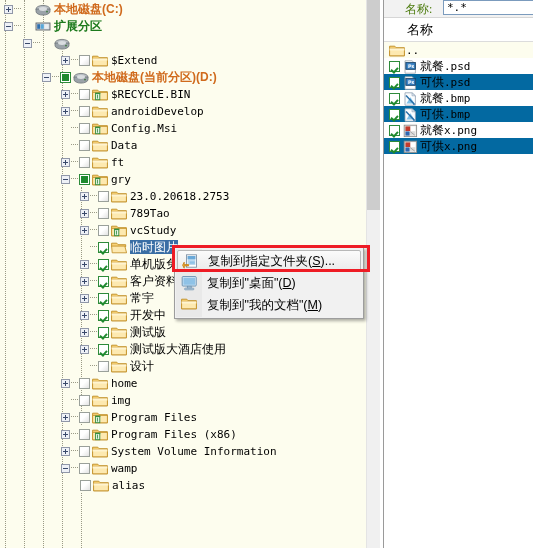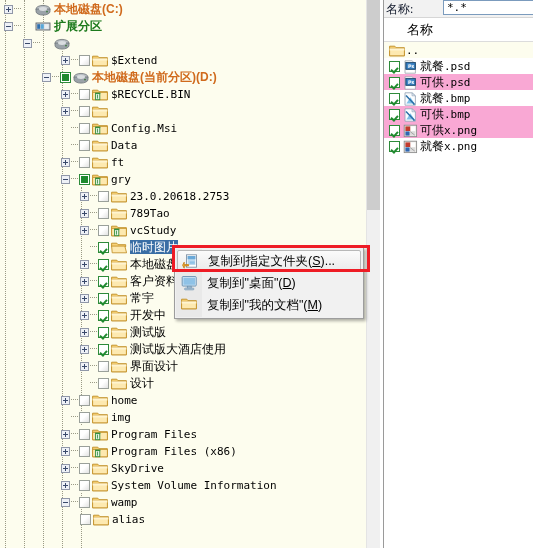--- a/index.html
+++ b/index.html
@@ -187,24 +187,24 @@
     overflow: hidden;
   }
   #filter-bar {
     position: relative;
     height: 17px;
     background: #f2f2f2;
     border-bottom: 1px solid #d6d6d6;
   }
   #filter-label {
     position: absolute;
-    left: 2px; top: 1px;
+    left: 21px; top: 1px;
     font-family: Liberation Serif, serif;
     font-size: 12px;
-    color: #0f172a;
+    color: #4d7c0f;
   }
   #filter-input {
     position: absolute;
     left: 59px; top: 0px;
     width: 95px; height: 15px;
     background: #ffffff;
     border: 1px solid #7b9bbd;
     border-right: none;
     box-sizing: border-box;
     font-family: "DejaVu Sans Mono", monospace;
@@ -226,21 +226,21 @@
     font-size: 13px;
     color: #000;
   }
   .file-row {
     position: relative;
     height: 16px;
     line-height: 16px;
     white-space: nowrap;
     padding-left: 5px;
   }
-  .file-row.alt { background: #f9a8d4; }
+  .file-row.alt { background: #0369a1; }
   .file-row.updir { background: #fdfdee; }
   .file-cb {
     display: inline-block;
     width: 11px; height: 11px;
     border: 1px solid #2e8b3a;
     background: #fff;
     vertical-align: middle;
     position: relative;
     margin-right: 3px;
     box-sizing: border-box;
@@ -373,21 +373,21 @@
             <path d="M0.6 2.2 h5.2 l1.3 1.5 h8.3 v8.1 h-14.8 z" fill="#f8d277" stroke="#c08c22" stroke-width="0.9"></path>
             <path d="M0.6 4.4 h14.8 v7.4 h-14.8 z" fill="#fde9b0" stroke="#c08c22" stroke-width="0.8"></path>
             <rect x="3.6" y="5.6" width="4.2" height="6.1" fill="#e6f3e6" stroke="#2e8b3a" stroke-width="0.9"></rect>
             <rect x="3.0" y="4.6" width="5.4" height="1.1" fill="#2e8b3a"></rect>
             <rect x="5.2" y="6.6" width="0.8" height="4" fill="#2e8b3a"></rect>
           </svg></span><span class="lbl">$RECYCLE.BIN</span></div>
       <div class="tree-row"><span class="ind" style="width: 61px;"></span><span class="exp plus"></span><span class="dots"></span><span class="cb greyed"></span><span class="ico"><svg width="16" height="13" viewBox="0 0 16 13">
             <path d="M0.6 2.2 h5.2 l1.3 1.5 h8.3 v8.1 h-14.8 z" fill="#f8d277" stroke="#c08c22" stroke-width="0.9"></path>
             <path d="M0.6 4.4 h14.8 v7.4 h-14.8 z" fill="#fde9b0" stroke="#c08c22" stroke-width="0.8"></path>
             <path d="M0.6 4.4 h14.8 v2.1 h-14.8 z" fill="#fff4d0"></path>
-          </svg></span></div>
+          </svg></span><span class="lbl">androidDevelop</span></div>
       <div class="tree-row"><span class="ind" style="width: 61px;"></span><span class="exp none"></span><span class="dots"></span><span class="cb greyed"></span><span class="ico"><svg width="16" height="13" viewBox="0 0 16 13">
             <path d="M0.6 2.2 h5.2 l1.3 1.5 h8.3 v8.1 h-14.8 z" fill="#f8d277" stroke="#c08c22" stroke-width="0.9"></path>
             <path d="M0.6 4.4 h14.8 v7.4 h-14.8 z" fill="#fde9b0" stroke="#c08c22" stroke-width="0.8"></path>
             <rect x="3.6" y="5.6" width="4.2" height="6.1" fill="#e6f3e6" stroke="#2e8b3a" stroke-width="0.9"></rect>
             <rect x="3.0" y="4.6" width="5.4" height="1.1" fill="#2e8b3a"></rect>
             <rect x="5.2" y="6.6" width="0.8" height="4" fill="#2e8b3a"></rect>
           </svg></span><span class="lbl">Config.Msi</span></div>
       <div class="tree-row"><span class="ind" style="width: 61px;"></span><span class="exp none"></span><span class="dots"></span><span class="cb greyed"></span><span class="ico"><svg width="16" height="13" viewBox="0 0 16 13">
             <path d="M0.6 2.2 h5.2 l1.3 1.5 h8.3 v8.1 h-14.8 z" fill="#f8d277" stroke="#c08c22" stroke-width="0.9"></path>
             <path d="M0.6 4.4 h14.8 v7.4 h-14.8 z" fill="#fde9b0" stroke="#c08c22" stroke-width="0.8"></path>
@@ -423,21 +423,21 @@
             <rect x="5.2" y="6.6" width="0.8" height="4" fill="#2e8b3a"></rect>
           </svg></span><span class="lbl">vcStudy</span></div>
       <div class="tree-row"><span class="ind" style="width: 80px;"></span><span class="exp none"></span><span class="dots"></span><span class="cb checked"></span><span class="ico"><svg width="16" height="13" viewBox="0 0 16 13">
             <path d="M0.6 2.2 h5.2 l1.3 1.5 h7.6 v2.0 h-14.1 z" fill="#f8d277" stroke="#c08c22" stroke-width="0.9"></path>
             <path d="M0.6 5.1 h13.2 l1.8 6.7 h-14.4 z" fill="#fde9b0" stroke="#c08c22" stroke-width="0.85"></path>
           </svg></span><span class="lbl cn sel">临时图片</span></div>
       <div class="tree-row"><span class="ind" style="width: 80px;"></span><span class="exp plus"></span><span class="dots"></span><span class="cb checked"></span><span class="ico"><svg width="16" height="13" viewBox="0 0 16 13">
             <path d="M0.6 2.2 h5.2 l1.3 1.5 h8.3 v8.1 h-14.8 z" fill="#f8d277" stroke="#c08c22" stroke-width="0.9"></path>
             <path d="M0.6 4.4 h14.8 v7.4 h-14.8 z" fill="#fde9b0" stroke="#c08c22" stroke-width="0.8"></path>
             <path d="M0.6 4.4 h14.8 v2.1 h-14.8 z" fill="#fff4d0"></path>
-          </svg></span><span class="lbl cn">本地磁盘</span></div>
+          </svg></span><span class="lbl cn">单机版免</span></div>
       <div class="tree-row"><span class="ind" style="width: 80px;"></span><span class="exp plus"></span><span class="dots"></span><span class="cb checked"></span><span class="ico"><svg width="16" height="13" viewBox="0 0 16 13">
             <path d="M0.6 2.2 h5.2 l1.3 1.5 h8.3 v8.1 h-14.8 z" fill="#f8d277" stroke="#c08c22" stroke-width="0.9"></path>
             <path d="M0.6 4.4 h14.8 v7.4 h-14.8 z" fill="#fde9b0" stroke="#c08c22" stroke-width="0.8"></path>
             <path d="M0.6 4.4 h14.8 v2.1 h-14.8 z" fill="#fff4d0"></path>
           </svg></span><span class="lbl cn">客户资料</span></div>
       <div class="tree-row"><span class="ind" style="width: 80px;"></span><span class="exp plus"></span><span class="dots"></span><span class="cb checked"></span><span class="ico"><svg width="16" height="13" viewBox="0 0 16 13">
             <path d="M0.6 2.2 h5.2 l1.3 1.5 h8.3 v8.1 h-14.8 z" fill="#f8d277" stroke="#c08c22" stroke-width="0.9"></path>
             <path d="M0.6 4.4 h14.8 v7.4 h-14.8 z" fill="#fde9b0" stroke="#c08c22" stroke-width="0.8"></path>
             <path d="M0.6 4.4 h14.8 v2.1 h-14.8 z" fill="#fff4d0"></path>
           </svg></span><span class="lbl cn">常宇</span></div>
@@ -449,25 +449,20 @@
       <div class="tree-row"><span class="ind" style="width: 80px;"></span><span class="exp plus"></span><span class="dots"></span><span class="cb checked"></span><span class="ico"><svg width="16" height="13" viewBox="0 0 16 13">
             <path d="M0.6 2.2 h5.2 l1.3 1.5 h8.3 v8.1 h-14.8 z" fill="#f8d277" stroke="#c08c22" stroke-width="0.9"></path>
             <path d="M0.6 4.4 h14.8 v7.4 h-14.8 z" fill="#fde9b0" stroke="#c08c22" stroke-width="0.8"></path>
             <path d="M0.6 4.4 h14.8 v2.1 h-14.8 z" fill="#fff4d0"></path>
           </svg></span><span class="lbl cn">测试版</span></div>
       <div class="tree-row"><span class="ind" style="width: 80px;"></span><span class="exp plus"></span><span class="dots"></span><span class="cb checked"></span><span class="ico"><svg width="16" height="13" viewBox="0 0 16 13">
             <path d="M0.6 2.2 h5.2 l1.3 1.5 h8.3 v8.1 h-14.8 z" fill="#f8d277" stroke="#c08c22" stroke-width="0.9"></path>
             <path d="M0.6 4.4 h14.8 v7.4 h-14.8 z" fill="#fde9b0" stroke="#c08c22" stroke-width="0.8"></path>
             <path d="M0.6 4.4 h14.8 v2.1 h-14.8 z" fill="#fff4d0"></path>
           </svg></span><span class="lbl cn">测试版大酒店使用</span></div>
-      <div class="tree-row"><span class="ind" style="width: 80px;"></span><span class="exp plus"></span><span class="dots"></span><span class="cb greyed"></span><span class="ico"><svg width="16" height="13" viewBox="0 0 16 13">
-            <path d="M0.6 2.2 h5.2 l1.3 1.5 h8.3 v8.1 h-14.8 z" fill="#f8d277" stroke="#c08c22" stroke-width="0.9"></path>
-            <path d="M0.6 4.4 h14.8 v7.4 h-14.8 z" fill="#fde9b0" stroke="#c08c22" stroke-width="0.8"></path>
-            <path d="M0.6 4.4 h14.8 v2.1 h-14.8 z" fill="#fff4d0"></path>
-          </svg></span><span class="lbl cn">界面设计</span></div>
       <div class="tree-row"><span class="ind" style="width: 80px;"></span><span class="exp none"></span><span class="dots"></span><span class="cb greyed"></span><span class="ico"><svg width="16" height="13" viewBox="0 0 16 13">
             <path d="M0.6 2.2 h5.2 l1.3 1.5 h8.3 v8.1 h-14.8 z" fill="#f8d277" stroke="#c08c22" stroke-width="0.9"></path>
             <path d="M0.6 4.4 h14.8 v7.4 h-14.8 z" fill="#fde9b0" stroke="#c08c22" stroke-width="0.8"></path>
             <path d="M0.6 4.4 h14.8 v2.1 h-14.8 z" fill="#fff4d0"></path>
           </svg></span><span class="lbl cn">设计</span></div>
       <div class="tree-row"><span class="ind" style="width: 61px;"></span><span class="exp plus"></span><span class="dots"></span><span class="cb greyed"></span><span class="ico"><svg width="16" height="13" viewBox="0 0 16 13">
             <path d="M0.6 2.2 h5.2 l1.3 1.5 h8.3 v8.1 h-14.8 z" fill="#f8d277" stroke="#c08c22" stroke-width="0.9"></path>
             <path d="M0.6 4.4 h14.8 v7.4 h-14.8 z" fill="#fde9b0" stroke="#c08c22" stroke-width="0.8"></path>
             <path d="M0.6 4.4 h14.8 v2.1 h-14.8 z" fill="#fff4d0"></path>
           </svg></span><span class="lbl">home</span></div>
@@ -483,25 +478,20 @@
             <rect x="3.0" y="4.6" width="5.4" height="1.1" fill="#2e8b3a"></rect>
             <rect x="5.2" y="6.6" width="0.8" height="4" fill="#2e8b3a"></rect>
           </svg></span><span class="lbl">Program Files</span></div>
       <div class="tree-row"><span class="ind" style="width: 61px;"></span><span class="exp plus"></span><span class="dots"></span><span class="cb greyed"></span><span class="ico"><svg width="16" height="13" viewBox="0 0 16 13">
             <path d="M0.6 2.2 h5.2 l1.3 1.5 h8.3 v8.1 h-14.8 z" fill="#f8d277" stroke="#c08c22" stroke-width="0.9"></path>
             <path d="M0.6 4.4 h14.8 v7.4 h-14.8 z" fill="#fde9b0" stroke="#c08c22" stroke-width="0.8"></path>
             <rect x="3.6" y="5.6" width="4.2" height="6.1" fill="#e6f3e6" stroke="#2e8b3a" stroke-width="0.9"></rect>
             <rect x="3.0" y="4.6" width="5.4" height="1.1" fill="#2e8b3a"></rect>
             <rect x="5.2" y="6.6" width="0.8" height="4" fill="#2e8b3a"></rect>
           </svg></span><span class="lbl">Program Files (x86)</span></div>
-      <div class="tree-row"><span class="ind" style="width: 61px;"></span><span class="exp plus"></span><span class="dots"></span><span class="cb greyed"></span><span class="ico"><svg width="16" height="13" viewBox="0 0 16 13">
-            <path d="M0.6 2.2 h5.2 l1.3 1.5 h8.3 v8.1 h-14.8 z" fill="#f8d277" stroke="#c08c22" stroke-width="0.9"></path>
-            <path d="M0.6 4.4 h14.8 v7.4 h-14.8 z" fill="#fde9b0" stroke="#c08c22" stroke-width="0.8"></path>
-            <path d="M0.6 4.4 h14.8 v2.1 h-14.8 z" fill="#fff4d0"></path>
-          </svg></span><span class="lbl">SkyDrive</span></div>
       <div class="tree-row"><span class="ind" style="width: 61px;"></span><span class="exp plus"></span><span class="dots"></span><span class="cb greyed"></span><span class="ico"><svg width="16" height="13" viewBox="0 0 16 13">
             <path d="M0.6 2.2 h5.2 l1.3 1.5 h8.3 v8.1 h-14.8 z" fill="#f8d277" stroke="#c08c22" stroke-width="0.9"></path>
             <path d="M0.6 4.4 h14.8 v7.4 h-14.8 z" fill="#fde9b0" stroke="#c08c22" stroke-width="0.8"></path>
             <path d="M0.6 4.4 h14.8 v2.1 h-14.8 z" fill="#fff4d0"></path>
           </svg></span><span class="lbl">System Volume Information</span></div>
       <div class="tree-row"><span class="ind" style="width: 61px;"></span><span class="exp minus"></span><span class="dots"></span><span class="cb greyed"></span><span class="ico"><svg width="16" height="13" viewBox="0 0 16 13">
             <path d="M0.6 2.2 h5.2 l1.3 1.5 h8.3 v8.1 h-14.8 z" fill="#f8d277" stroke="#c08c22" stroke-width="0.9"></path>
             <path d="M0.6 4.4 h14.8 v7.4 h-14.8 z" fill="#fde9b0" stroke="#c08c22" stroke-width="0.8"></path>
             <path d="M0.6 4.4 h14.8 v2.1 h-14.8 z" fill="#fff4d0"></path>
           </svg></span><span class="lbl">wamp</span></div>
@@ -551,36 +541,36 @@
             <path d="M3 3.4 L11.6 12.4" stroke="#2a6fa8" stroke-width="1.5"></path>
             <path d="M11.6 12.4 l-1.4 0.3 l0.3 -1.4 z" fill="#2a6fa8"></path>
           </svg></span><span class="file-name"><span class="cnpart">就餐</span><span>.bmp</span></span></div>
       <div class="file-row alt"><span class="file-cb"></span><span class="file-ico"><svg width="15" height="14" viewBox="0 0 15 14">
             <path d="M2 0.8 h7 l3.4 3 v9.4 h-10.4 z" fill="#fbfdff" stroke="#8fa0b2" stroke-width="0.8"></path>
             <path d="M9 0.8 l3.4 3 h-3.4 z" fill="#dce9f4" stroke="#8fa0b2" stroke-width="0.6"></path>
             <path d="M3.4 11.6 L7.4 5.2 L11.4 11.6 Z" fill="#7fc0e8"></path>
             <path d="M3 3.4 L11.6 12.4" stroke="#2a6fa8" stroke-width="1.5"></path>
             <path d="M11.6 12.4 l-1.4 0.3 l0.3 -1.4 z" fill="#2a6fa8"></path>
           </svg></span><span class="file-name"><span class="cnpart">可供</span><span>.bmp</span></span></div>
+      <div class="file-row"><span class="file-cb"></span><span class="file-ico"><svg width="15" height="14" viewBox="0 0 15 14">
+            <rect x="1.2" y="1.2" width="12.4" height="11.4" fill="#efeeea" stroke="#8d8d8d" stroke-width="0.9"></rect>
+            <rect x="2.4" y="2.4" width="5" height="4.6" fill="#c23b2e"></rect>
+            <rect x="7.6" y="2.4" width="4.6" height="4.6" fill="#ffffff"></rect>
+            <rect x="2.4" y="7.4" width="4.2" height="4.2" fill="#2f66b0"></rect>
+            <rect x="7.0" y="7.4" width="5.2" height="4.2" fill="#dcdcdc"></rect>
+            <path d="M7.2 7.6 l4.6 3.6" stroke="#8d8d8d" stroke-width="0.7"></path>
+          </svg></span><span class="file-name"><span class="cnpart">就餐</span><span>x.png</span></span></div>
       <div class="file-row alt"><span class="file-cb"></span><span class="file-ico"><svg width="15" height="14" viewBox="0 0 15 14">
             <rect x="1.2" y="1.2" width="12.4" height="11.4" fill="#efeeea" stroke="#8d8d8d" stroke-width="0.9"></rect>
             <rect x="2.4" y="2.4" width="5" height="4.6" fill="#c23b2e"></rect>
             <rect x="7.6" y="2.4" width="4.6" height="4.6" fill="#ffffff"></rect>
             <rect x="2.4" y="7.4" width="4.2" height="4.2" fill="#2f66b0"></rect>
             <rect x="7.0" y="7.4" width="5.2" height="4.2" fill="#dcdcdc"></rect>
             <path d="M7.2 7.6 l4.6 3.6" stroke="#8d8d8d" stroke-width="0.7"></path>
           </svg></span><span class="file-name"><span class="cnpart">可供</span><span>x.png</span></span></div>
-      <div class="file-row"><span class="file-cb"></span><span class="file-ico"><svg width="15" height="14" viewBox="0 0 15 14">
-            <rect x="1.2" y="1.2" width="12.4" height="11.4" fill="#efeeea" stroke="#8d8d8d" stroke-width="0.9"></rect>
-            <rect x="2.4" y="2.4" width="5" height="4.6" fill="#c23b2e"></rect>
-            <rect x="7.6" y="2.4" width="4.6" height="4.6" fill="#ffffff"></rect>
-            <rect x="2.4" y="7.4" width="4.2" height="4.2" fill="#2f66b0"></rect>
-            <rect x="7.0" y="7.4" width="5.2" height="4.2" fill="#dcdcdc"></rect>
-            <path d="M7.2 7.6 l4.6 3.6" stroke="#8d8d8d" stroke-width="0.7"></path>
-          </svg></span><span class="file-name"><span class="cnpart">就餐</span><span>x.png</span></span></div>
     </div>
 </div>
 
 <div id="context-menu">
   <div class="gutter"></div>
   <div id="menu-items">
       <div class="menu-item hl"><span class="menu-icon">
           <svg width="17" height="16" viewBox="0 0 17 16">
             <rect x="4.5" y="0.8" width="10" height="12.4" fill="#ffffff" stroke="#7f92a6" stroke-width="0.9"></rect>
             <rect x="5.6" y="2.0" width="7.8" height="9" fill="#bcd9ef"></rect>

